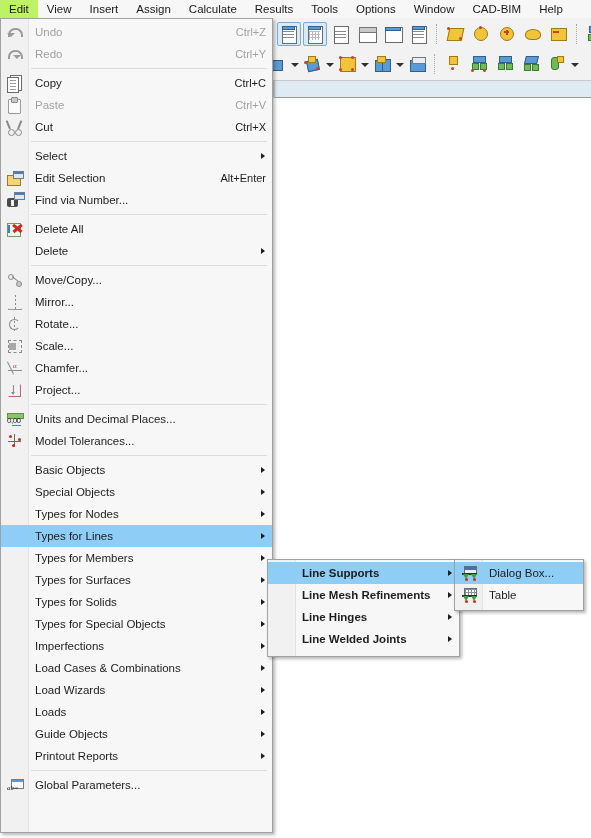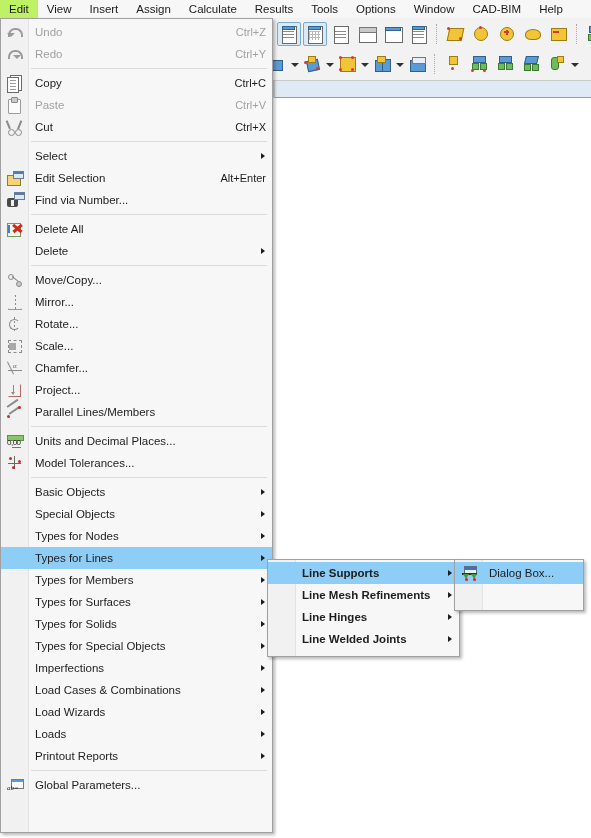--- a/index.html
+++ b/index.html
@@ -638,31 +638,20 @@
       </div>
       <div class="mi">
         <span class="mi-ico">
             <span class="g g-proj">
               <span class="tri"></span>
               <span class="ar"></span>
             </span>
           </span>
         <span class="label">Project...</span>
       </div>
-      <div class="mi">
-        <span class="mi-ico">
-            <span class="g g-par">
-              <span class="p1"></span>
-              <span class="p2"></span>
-              <span class="d1"></span>
-              <span class="d2"></span>
-            </span>
-          </span>
-        <span class="label">Parallel Lines/Members</span>
-      </div>
 
       <div class="sep"></div>
 
       <div class="mi">
         <span class="mi-ico">
             <span class="g g-units">
               <span class="bar"></span>
               <span class="tx">0,00</span>
               <span class="ul"></span>
             </span>
@@ -723,20 +712,24 @@
       <div class="mi">
         <span class="label">Load Cases &amp; Combinations</span>
         <span class="sub-arrow"></span>
       </div>
       <div class="mi">
         <span class="label">Load Wizards</span>
         <span class="sub-arrow"></span>
       </div>
       <div class="mi">
         <span class="label">Loads</span>
+        <span class="sub-arrow"></span>
+      </div>
+      <div class="mi">
+        <span class="label">Guide Objects</span>
         <span class="sub-arrow"></span>
       </div>
       <div class="mi">
         <span class="label">Printout Reports</span>
         <span class="sub-arrow"></span>
       </div>
 
       <div class="sep"></div>
 
       <div class="mi">
@@ -787,16 +780,29 @@
               </span>
               <span class="bar"></span>
               <span class="trl"></span>
               <span class="trr"></span>
               <span class="dl"></span>
               <span class="dr"></span>
             </span>
         </span>
         <span class="label">Dialog Box...</span>
       </div>
+      <div class="mi">
+        <span class="mi-ico">
+          <span class="g g-sup">
+              <span class="tblg"></span>
+              <span class="bar"></span>
+              <span class="trl"></span>
+              <span class="trr"></span>
+              <span class="dl"></span>
+              <span class="dr"></span>
+            </span>
+        </span>
+        <span class="label">Table</span>
+      </div>
     </div>
   </div>
 
 </div>
 
 </body></html>

